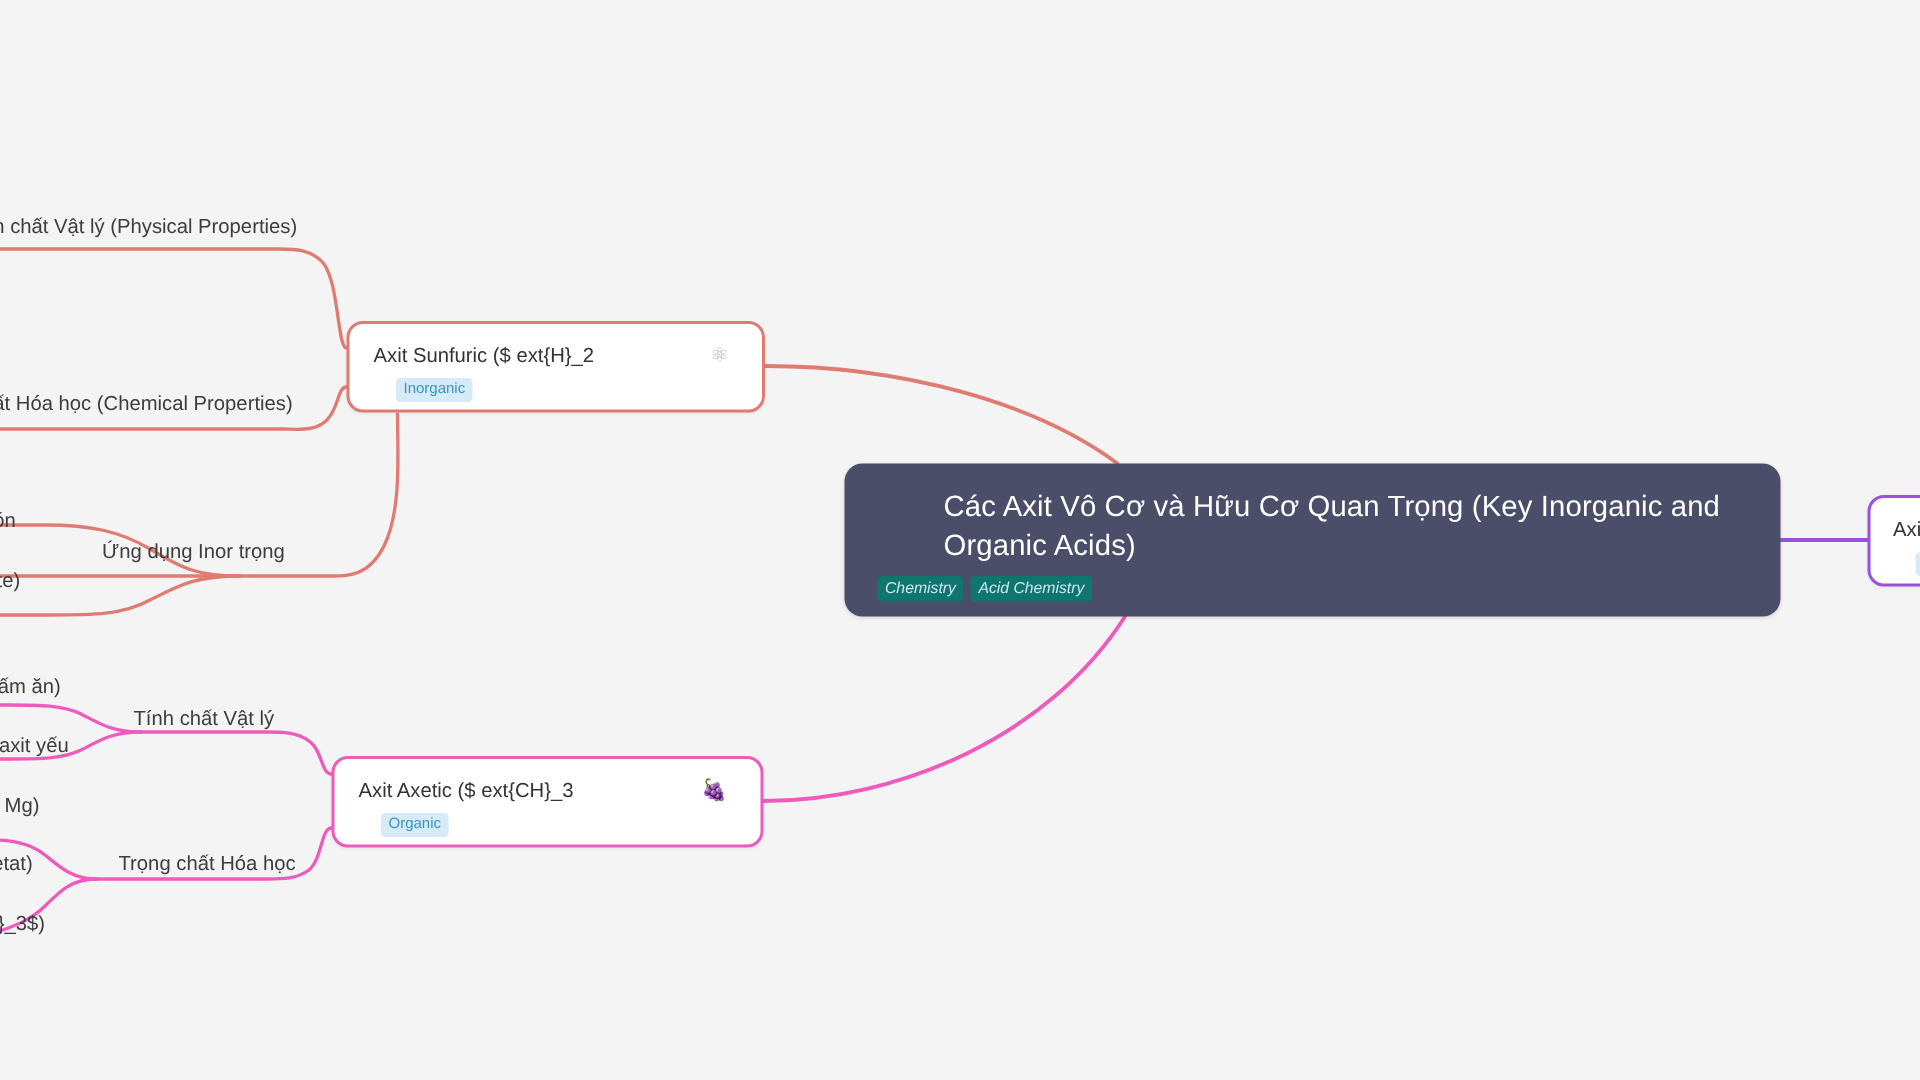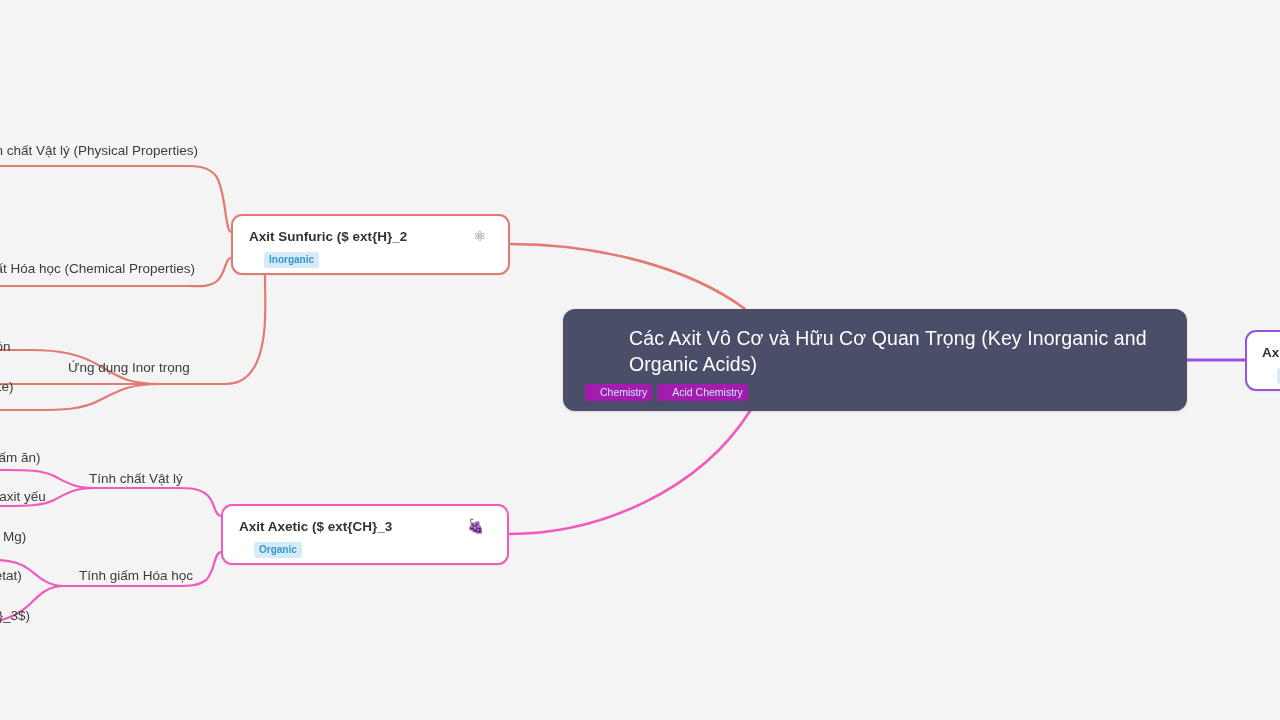--- a/index.html
+++ b/index.html
@@ -49,40 +49,40 @@
     letter-spacing: .1px;
     width: 560px;
     margin-left: 44px;
   }
   .root-tags {
     margin-top: 7px;
     display: flex;
     gap: 5px;
   }
   .root-tags .tag {
-    background: #a21caf;
+    background: #0f766e;
     color: #cfe6f5;
     font-size: 10.5px;
     line-height: 14px;
-    padding: 1px 5px 2px 15px;
+    padding: 1px 5px 2px 5px;
     border-radius: 3px;
     white-space: nowrap;
+    font-style: italic;
   }
 
   
   .node {
     position: absolute;
     box-sizing: border-box;
     background: #ffffff;
     border-radius: 11px;
     border-style: solid;
     border-width: 2.5px;
     padding: 12px 14px 0 16px;
     box-shadow: 0 1px 2px rgba(0,0,0,0.06);
-    font-weight: bold;
   }
   .node .node-title {
     color: #333333;
     font-size: 13.5px;
     line-height: 18px;
     white-space: nowrap;
   }
   .node .node-tags {
     margin-top: 6px;
     display: flex;
@@ -204,16 +204,16 @@
   <div class="edge-label" style="left:-12px; top:260px;">hất Hóa học (Chemical Properties)</div>
   <div class="edge-label" style="left:-12px; top:338px;">bón</div>
   <div class="edge-label" style="left:-12px; top:378px;">lyte)</div>
   <div class="edge-label" style="left:68px; top:359px;">Ứng dụng Inor trọng</div>
 
   <div class="edge-label" style="left:-12px; top:449px;">giấm ăn)</div>
   <div class="edge-label" style="left:-12px; top:488px;">à axit yếu</div>
   <div class="edge-label" style="left:89px; top:470px;">Tính chất Vật lý</div>
   <div class="edge-label" style="left:-12px; top:528px;">n, Mg)</div>
   <div class="edge-label" style="left:-12px; top:567px;">xetat)</div>
-  <div class="edge-label" style="left:79px; top:567px;">Tính giấm Hóa học</div>
+  <div class="edge-label" style="left:79px; top:567px;">Trọng chất Hóa học</div>
   <div class="edge-label" style="left:-12px; top:607px;">O}_3$)</div>
 
 </div>
 
 </body></html>

